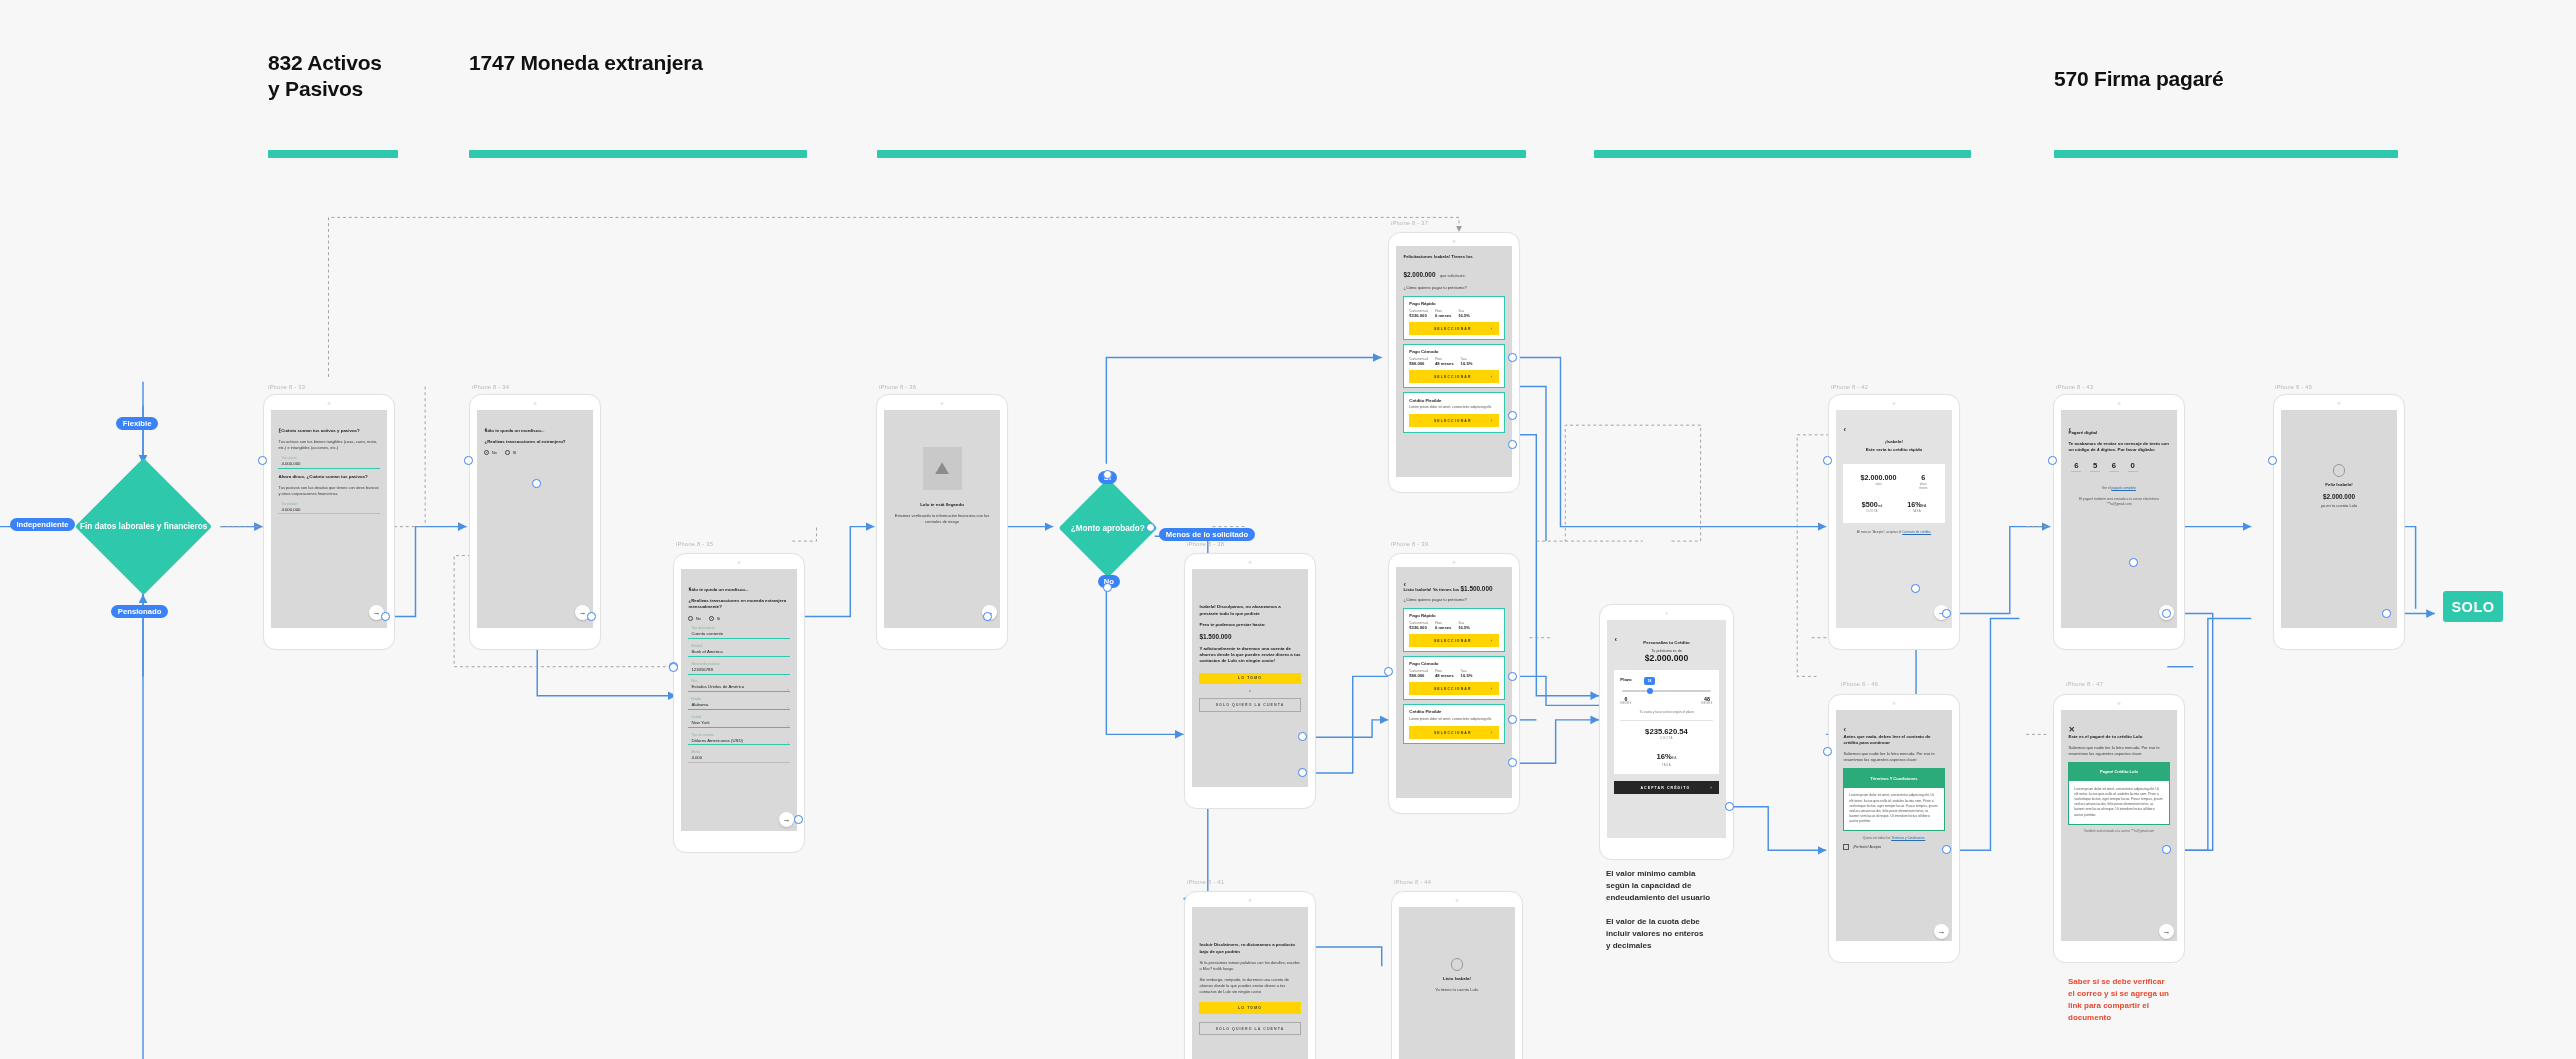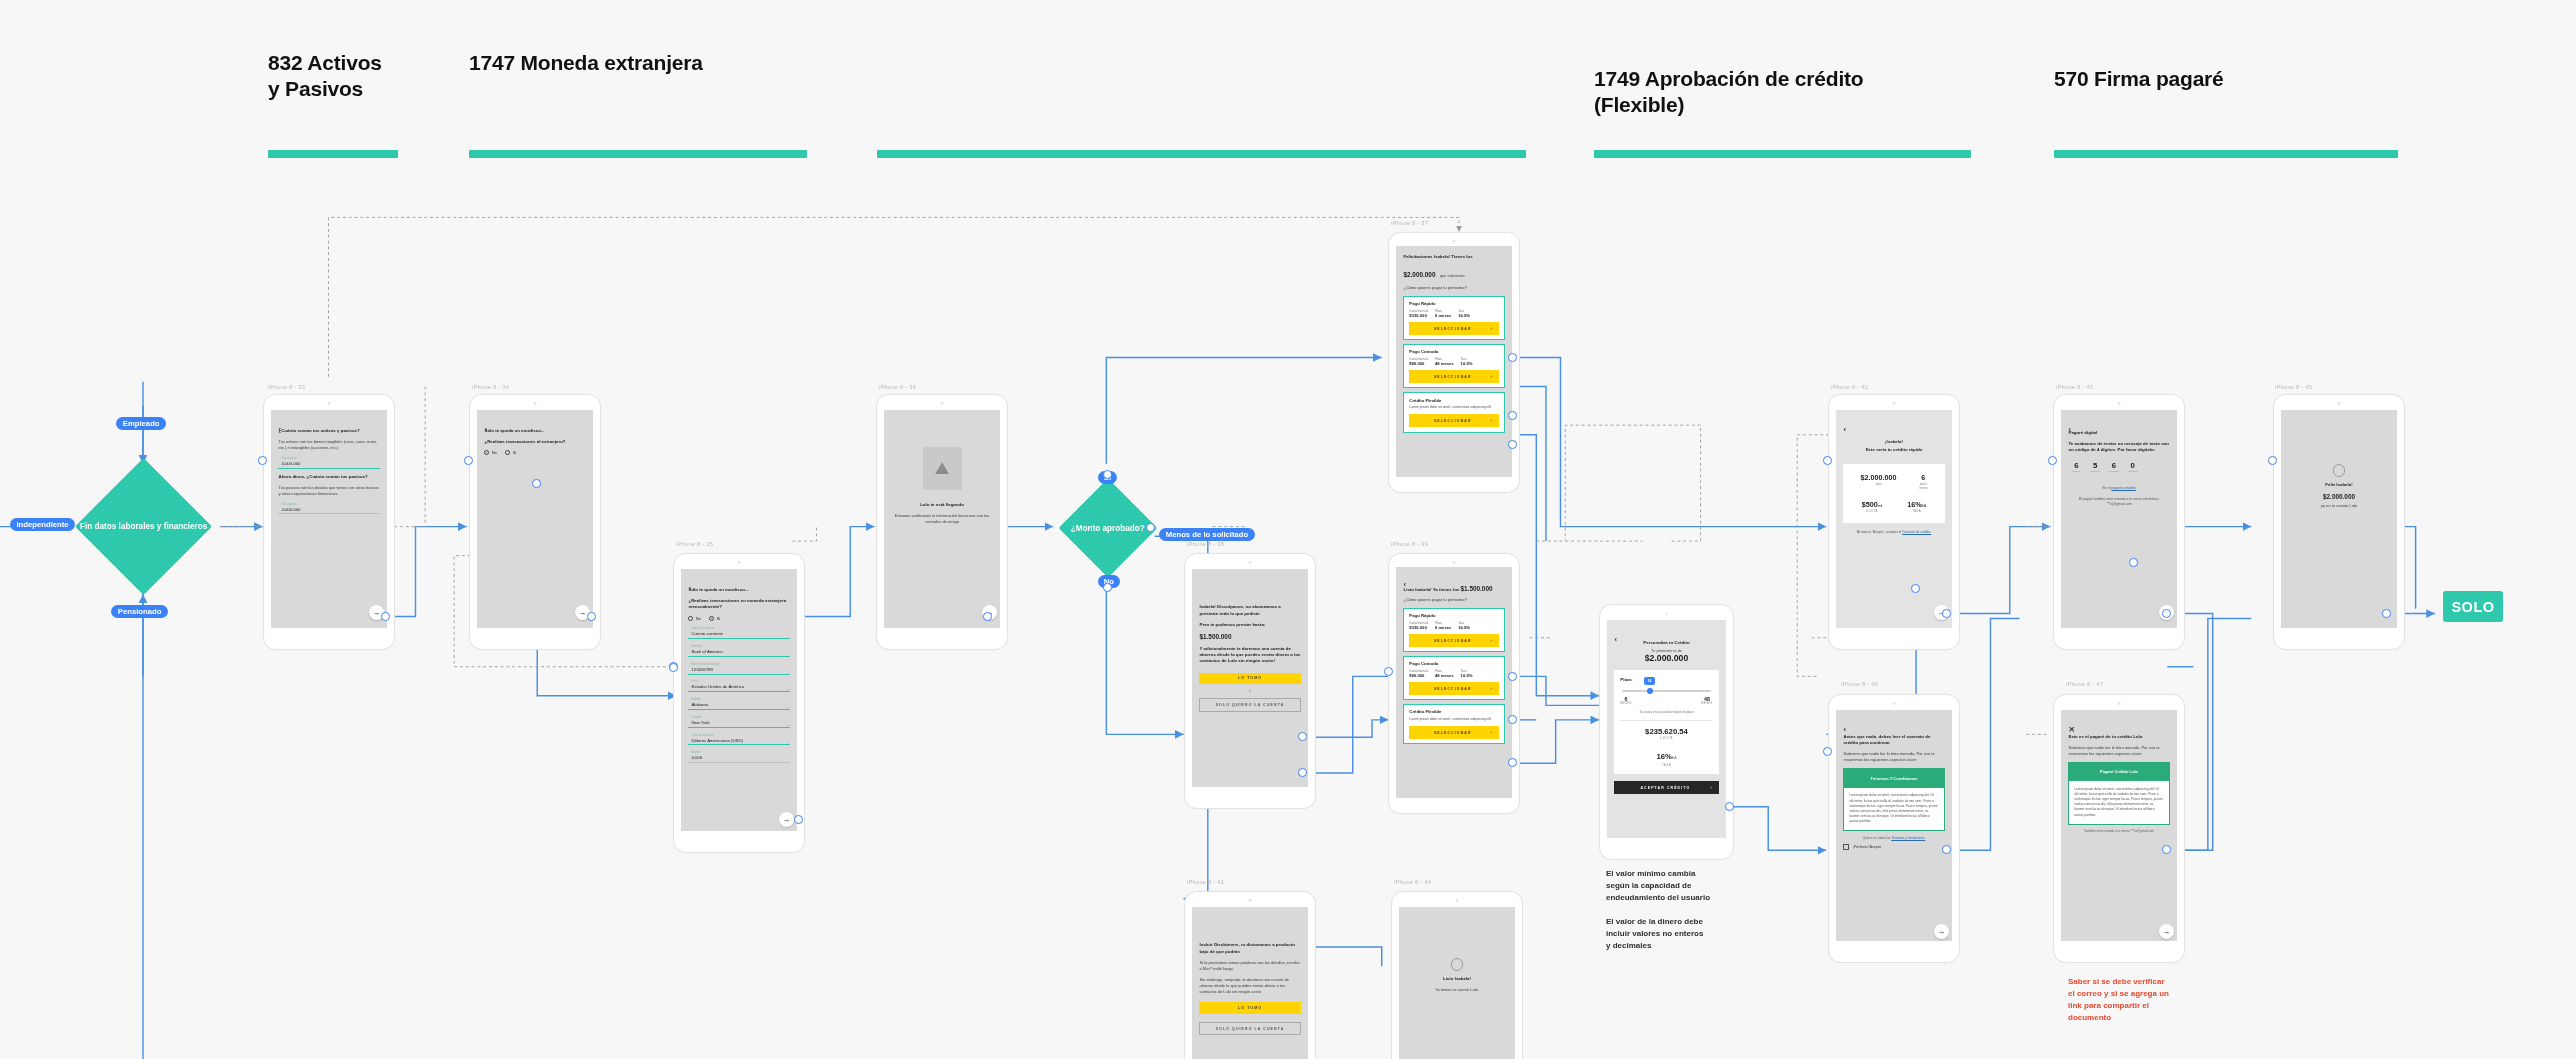--- a/index.html
+++ b/index.html
@@ -220,31 +220,29 @@
 
   <div class="sec-title" style="left:268px;top:50px;">832 Activos
 y Pasivos</div>
   <div class="sec-bar" style="left:268px;top:150px;width:130px;"></div>
 
   <div class="sec-title" style="left:469px;top:50px;">1747 Moneda extranjera</div>
   <div class="sec-bar" style="left:469px;top:150px;width:338px;"></div>
 
   <div class="sec-bar" style="left:877px;top:150px;width:649px;"></div>
 
-  <div class="sec-title" style="left:1594px;top:66px;">1749 Aprobación de crédito
-(Flexible)</div>
   <div class="sec-bar" style="left:1594px;top:150px;width:377px;"></div>
 
   <div class="sec-title" style="left:2054px;top:66px;">570 Firma pagaré</div>
   <div class="sec-bar" style="left:2054px;top:150px;width:344px;"></div>
 
   <div class="diamond" style="left:95px;top:478px;width:97px;height:97px;">
     <span>Fin datos laborales y financieros</span>
   </div>
-  <div class="pill" style="left:116px;top:417px;">Empleado</div>
+  <div class="pill" style="left:116px;top:417px;">Flexible</div>
   <div class="pill" style="left:9.7px;top:518px;">Independiente</div>
   <div class="pill" style="left:111px;top:605px;">Pensionado</div>
 
   <div class="diamond" style="left:1073px;top:493px;width:70px;height:70px;">
     <span>¿Monto aprobado?</span>
   </div>
   <div class="pill" style="left:1098px;top:471px;padding:2.9px 5.8px;">Sí</div>
   <div class="pill" style="left:1098px;top:575px;padding:2.9px 5.8px;">No</div>
   <div class="pill" style="left:1159px;top:528px;">Menos de lo solicitado</div>
   <div class="node-dot" style="left:1103px;top:470px;"></div>
@@ -614,21 +612,21 @@
           <span style="flex:1;text-align:center">ACEPTAR CRÉDITO</span>
           <span>›</span>
         </div>
     </div>
   </div>
   <div class="node-dot" style="left:1725px;top:802px;"></div>
 
   <div class="note" style="left:1606px;top:868px;">El valor mínimo cambia
 según la capacidad de
 endeudamiento del usuario</div>
-  <div class="note" style="left:1606px;top:916px;">El valor de la dinero debe
+  <div class="note" style="left:1606px;top:916px;">El valor de la cuota debe
 incluir valores no enteros
 y decimales</div>
 
   <div class="phone-label" style="left:1831px;top:384px;">iPhone 8 - 42</div>
   <div class="phone" style="left:1828px;top:394px;width:132px;height:256px;">
     <div class="notch"></div>
     <div class="screen" style="background:#e3e3e3;">
       <div class="back-chev">‹</div>
       <div style="margin-top:21px;text-align:center;">
         <div class="s-h" style="text-align:center;margin-bottom:1.9px;">¡Isabela!</div>

